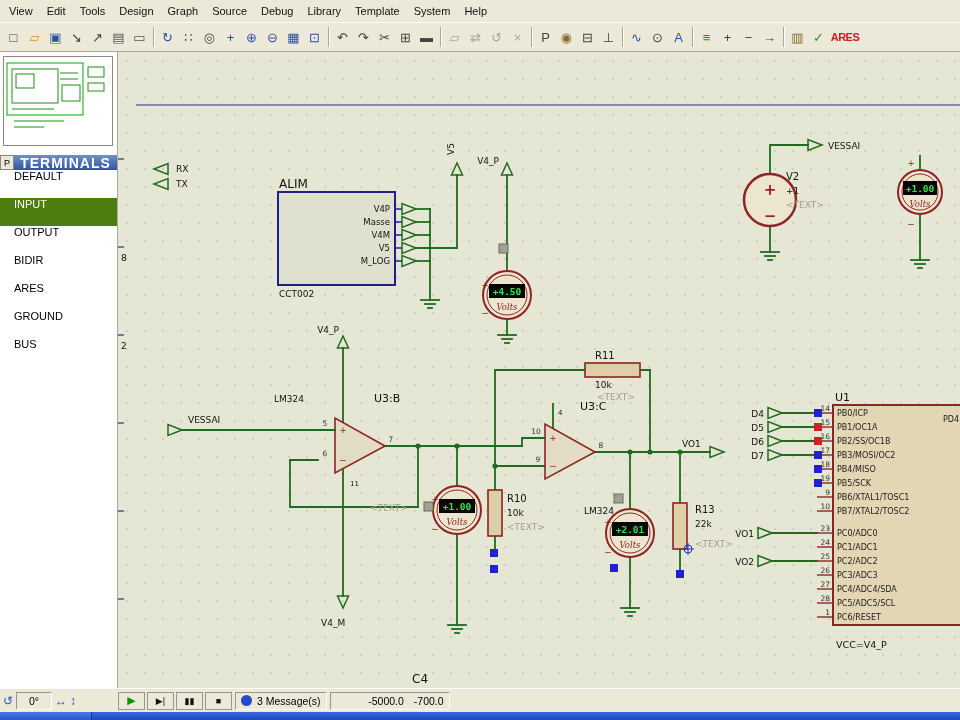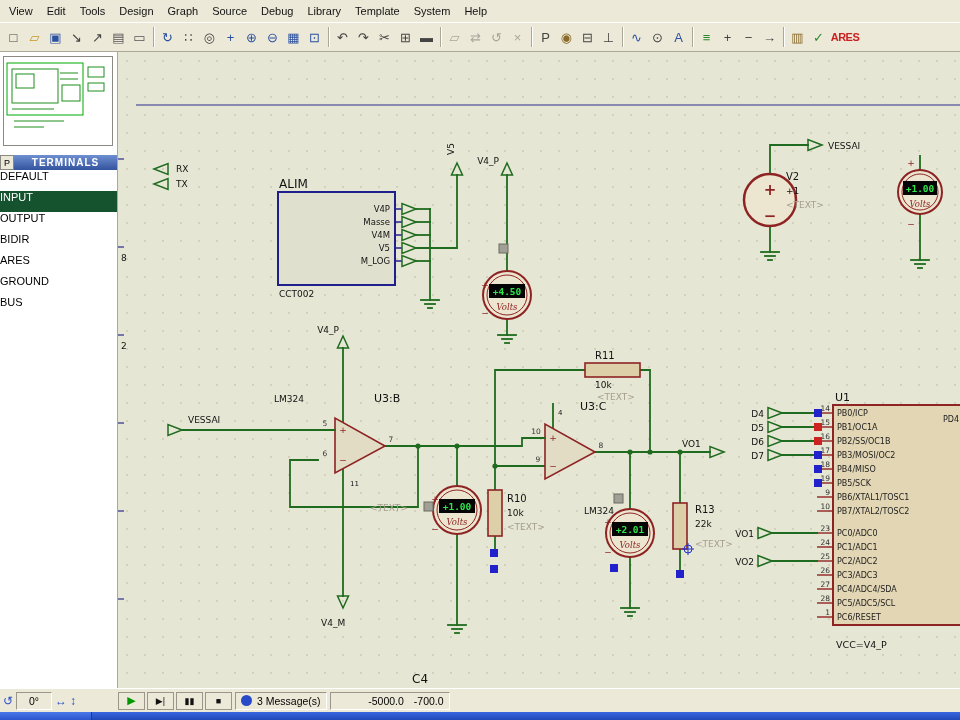--- a/index.html
+++ b/index.html
@@ -15,24 +15,24 @@
   .tb-btn.wide{width:32px;font-size:11px;font-weight:bold;letter-spacing:-.5px}
   .tb-btn.grayed{color:#aaa69c}
   .tb-sep{width:1px;height:20px;background:#aca899;box-shadow:1px 0 0 #fff;margin:0 3px;flex:0 0 auto}
 
   
   .main{flex:1;display:flex;min-height:0}
   .sidebar{width:118px;background:#fff;border-right:1px solid #aca899;display:flex;flex-direction:column}
   .preview{margin:4px 3px 0 3px;width:110px;height:90px;background:#fff;border:1px solid #8a8a82}
   .selector-header{display:flex;height:15px;margin-top:9px}
   .pick-btn{width:14px;height:15px;background:#ece9d8;border:1px solid #8a8a82;font-size:9px;display:flex;align-items:center;justify-content:center;cursor:default}
-  .panel-title{flex:1;background:linear-gradient(#6e8fd0,#33549e);color:#fff;font-size:10px;font-weight:bold;display:flex;align-items:center;justify-content:center;letter-spacing:1px}
+  .panel-title{flex:1;background:linear-gradient(#6e8fd0,#33549e);color:#fff;font-size:14px;font-weight:bold;display:flex;align-items:center;justify-content:center;letter-spacing:1px}
   .terminal-list{flex:1;font-size:11px;background:#fff}
-  .sb-row{height:21px;line-height:13px;padding-left:0;color:#000;cursor:default}
-  .sb-row.sel{background:#14532d;color:#fff}
+  .sb-row{height:28px;line-height:13px;padding-left:14px;color:#000;cursor:default}
+  .sb-row.sel{background:#4d7c0f;color:#fff}
   .canvas{flex:1;position:relative;background:#e6e6d4;overflow:hidden}
   svg{display:block}
 
   
   text{font-family:"DejaVu Sans",sans-serif;fill:#111}
   .f7{font-size:7px}.f85{font-size:8.5px}.f9{font-size:9px}.f95{font-size:9.5px}
   .f10{font-size:10px}.f11{font-size:11px}.f12{font-size:12px}
   .end{text-anchor:end}.mid{text-anchor:middle}
   .gray{fill:#a59d90}
   .red{fill:#8e2323}

